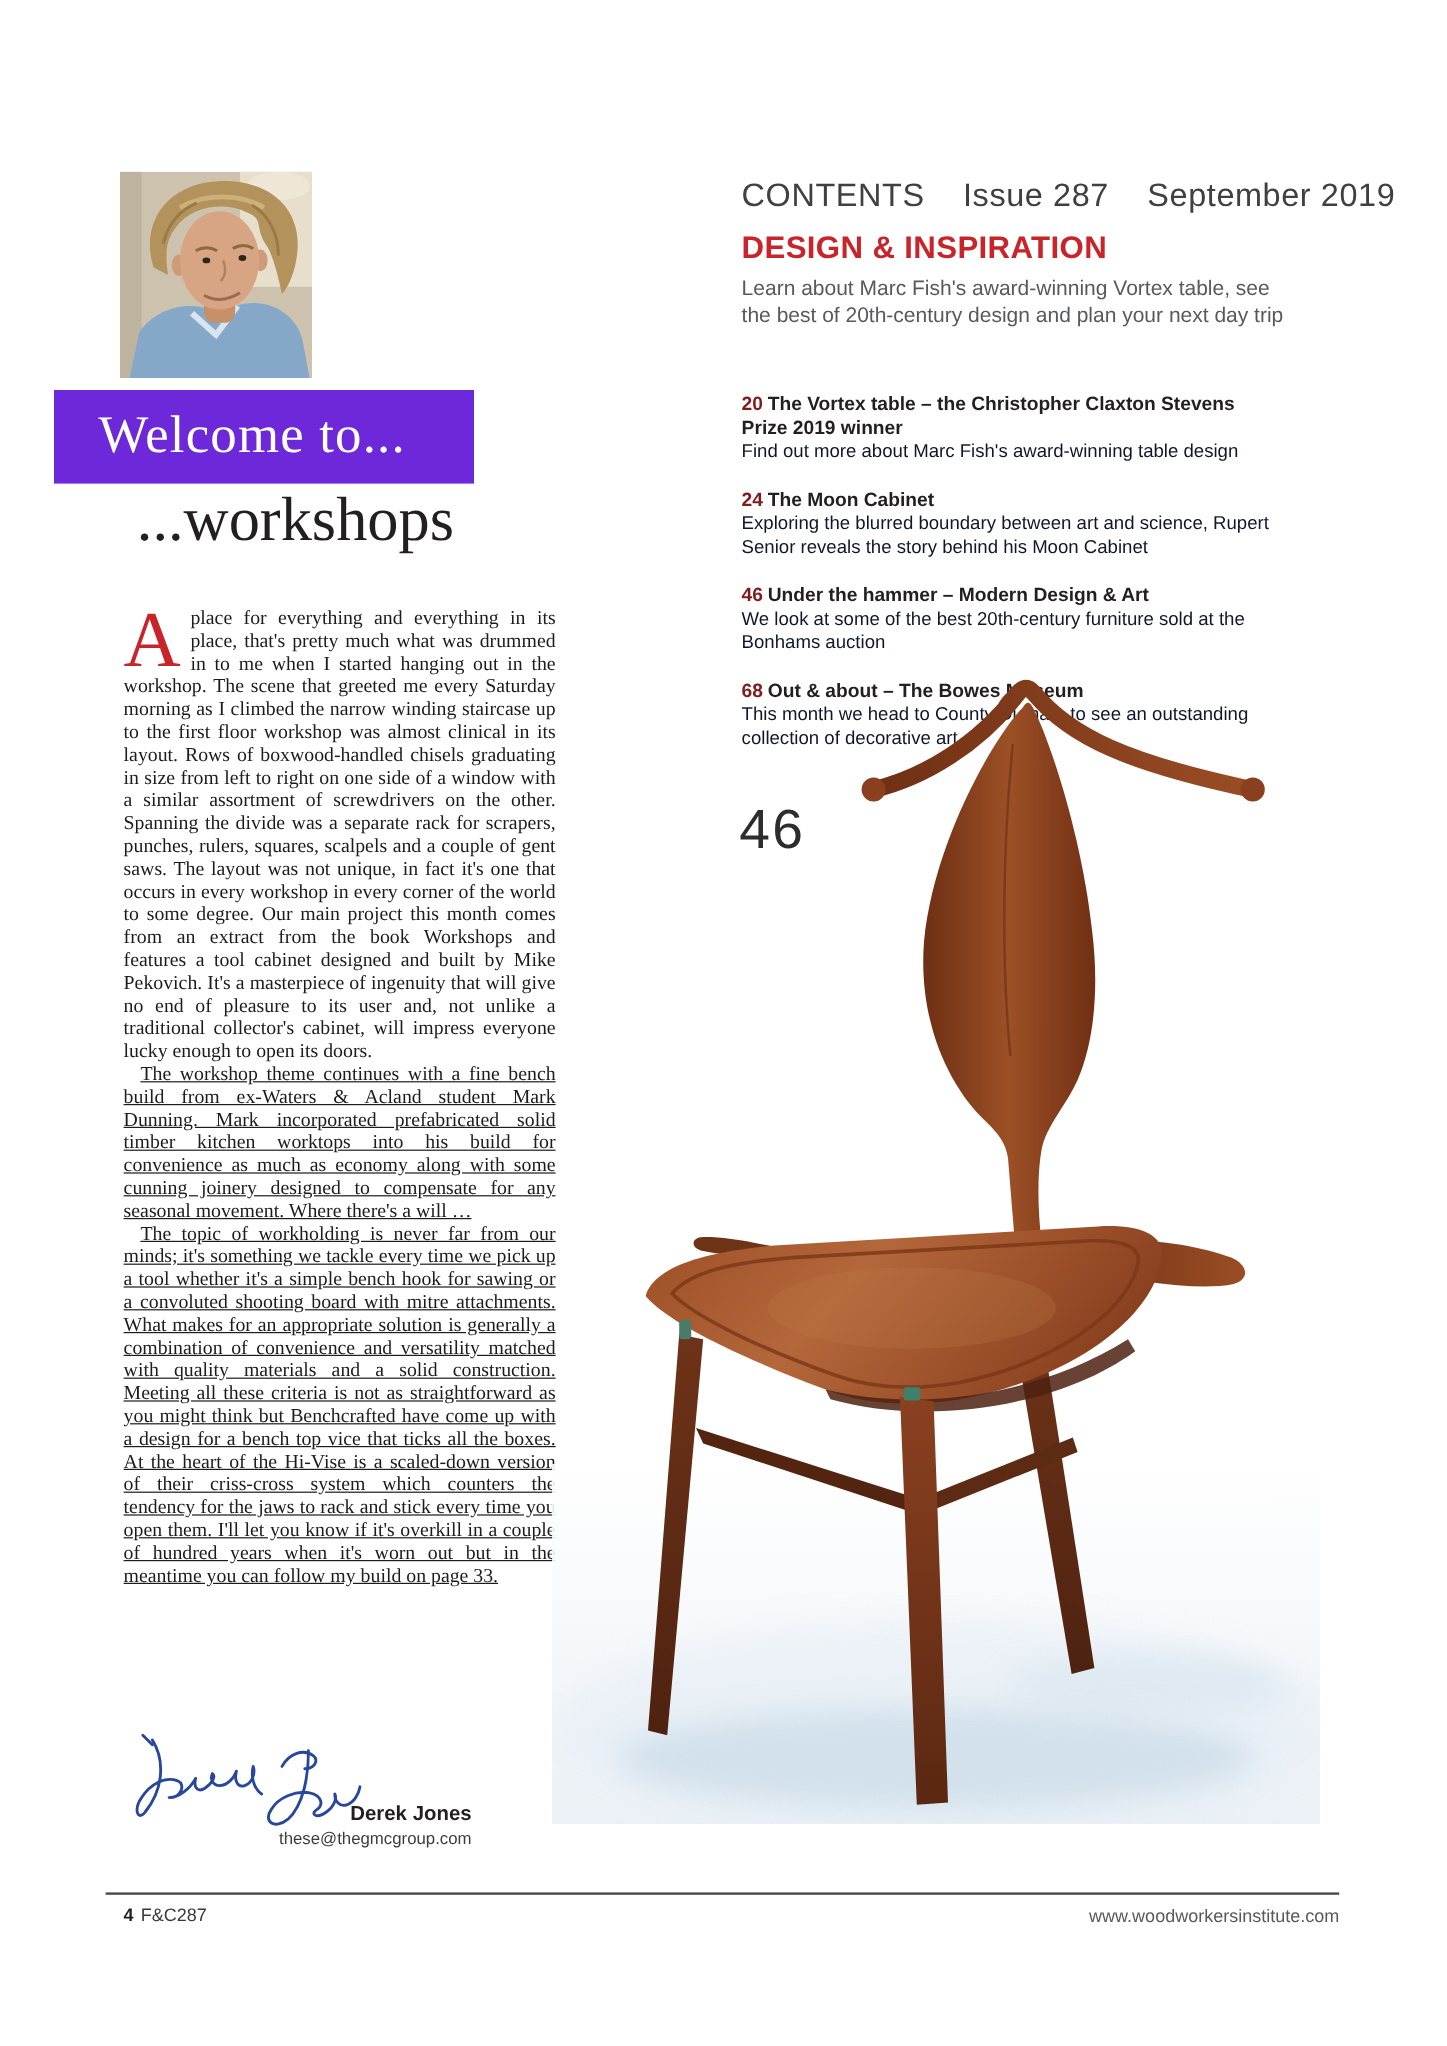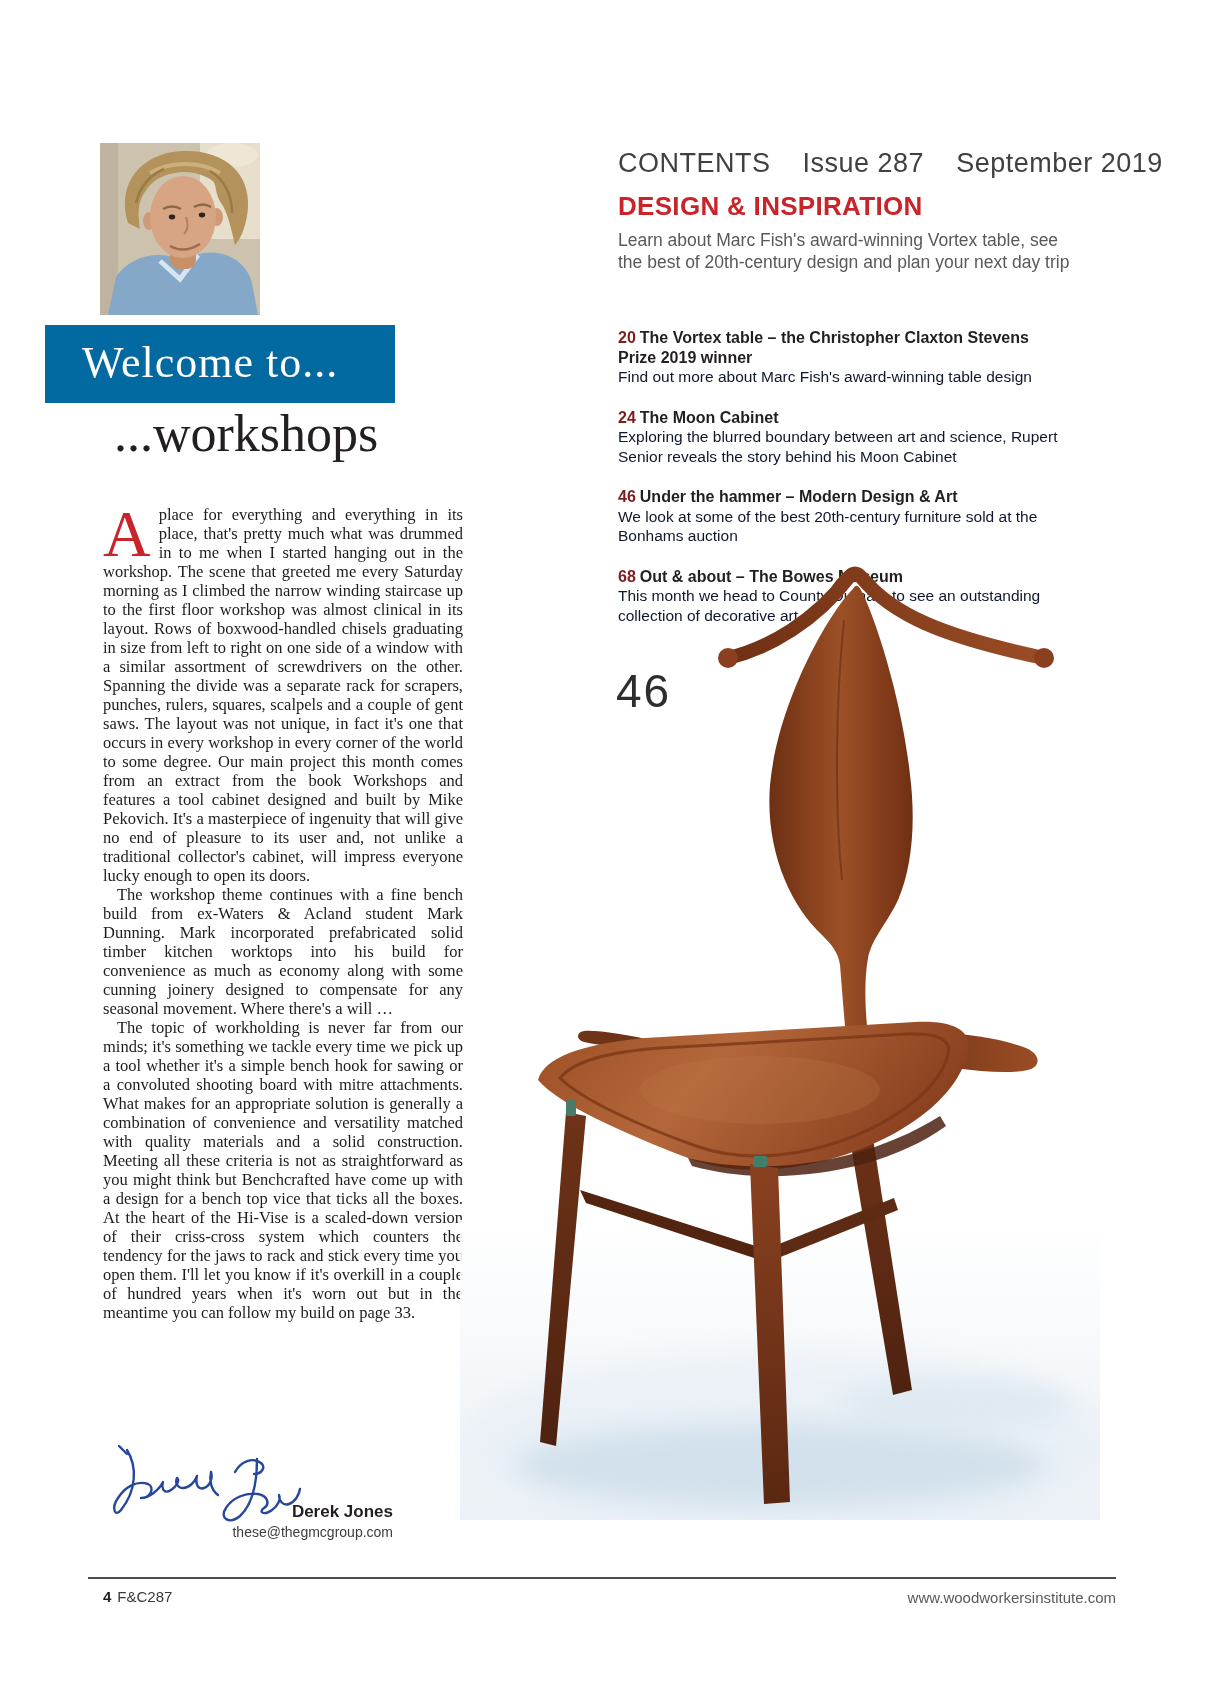--- a/index.html
+++ b/index.html
@@ -4,35 +4,35 @@
 <style>
   html,body{margin:0;padding:0;background:#ffffff;}
   .page{
     position:relative;width:1206px;height:1705px;background:#ffffff;overflow:hidden;
     font-family:"Liberation Sans",sans-serif;color:#231f20;
   }
   
   .portrait{position:absolute;left:100px;top:143px;width:160px;height:172px;overflow:hidden;}
   .welcome-banner{
     position:absolute;left:45px;top:325px;width:350px;height:78px;
-    background:#0369a1;color:#ffffff;
+    background:#6d28d9;color:#ffffff;
     font-family:"Liberation Serif",serif;font-size:44px;line-height:76px;
     padding-left:37px;box-sizing:border-box;letter-spacing:1px;
   }
   .workshops-headline{
     position:absolute;left:100px;top:406px;width:380px;
     font-family:"Liberation Serif",serif;font-size:52px;line-height:56px;color:#231f20;margin-left:14px;
   }
   .editorial-body{
     position:absolute;left:103px;top:505px;width:360px;
     font-family:"Liberation Serif",serif;font-size:16.5px;line-height:19px;
     text-align:justify;color:#1c1c1c;
   }
   .editorial-body p{margin:0;}
-  .editorial-body p.indent{text-indent:14px;}
+  .editorial-body p.indent{text-indent:14px;text-decoration:underline;}
   .dropcap{
     float:left;font-family:"Liberation Serif",serif;font-size:66px;line-height:52px;
     color:#c9242a;padding:3px 8px 0 0;
   }
   .signature-block{position:absolute;left:105px;top:1438px;width:300px;height:120px;}
   .signature-svg{position:absolute;left:0;top:0;}
   .signature-name{
     position:absolute;left:0;top:64px;width:288px;text-align:right;
     font-size:17px;font-weight:bold;color:#231f20;
   }

